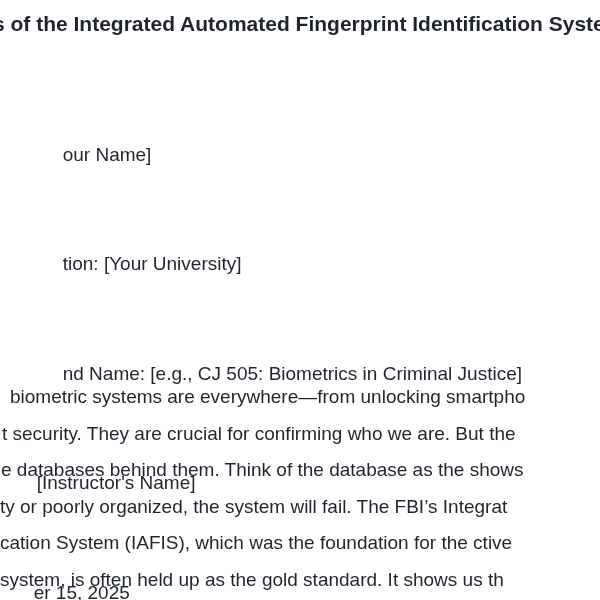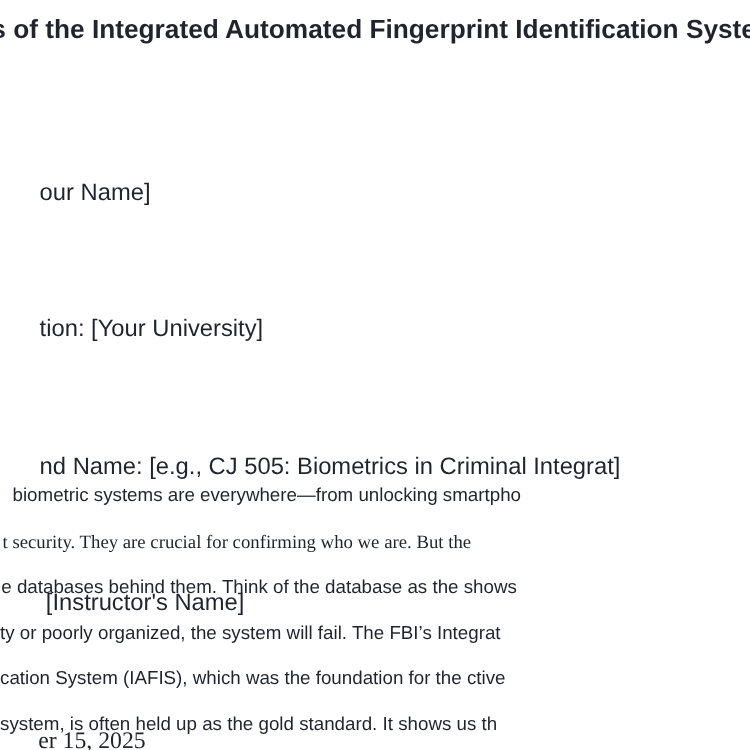--- a/index.html
+++ b/index.html
@@ -35,38 +35,39 @@
     position: absolute;
     top: 100px;
     left: 0;
     width: 600px;
     font-size: 19px;
     font-weight: 400;
     line-height: 36.5px;
   }
   .m-line {
     white-space: pre;
+    padding-left: 31px;
   }
   .m-label {
     font-weight: 400;
   }
   .body-block {
     position: absolute;
     top: 379px;
     left: 0;
     width: 600px;
-    font-size: 15px;
+    font-size: 19px;
     font-weight: 400;
     line-height: 36.6px;
   }
   .b-line {
     white-space: pre;
   }
   .pl1  { padding-left: 1px; }
-  .pl2  { padding-left: 2px; font-family: Liberation Serif, serif; }
+  .pl2  { padding-left: 2px; }
   .pl5  { padding-left: 5px; }
   .pl10 { padding-left: 10px; }
   .pl12 { }
 </style>
 </head>
 <body>
 
 <div class="frame" style="--bg: #ffffff; --text: #1f242e;">
 
   <div class="title-block">
@@ -74,21 +75,21 @@
   </div>
 
   <div class="meta-block">
     <div class="m-line">
       <span class="m-value">our Name]</span>
     </div>
     <div class="m-line">
       <span class="m-label">tion:</span><span class="m-value"> [Your University]</span>
     </div>
     <div class="m-line">
-      <span class="m-label">nd Name:</span><span class="m-value"> [e.g., CJ 505: Biometrics in Criminal Integrat]</span>
+      <span class="m-label">nd Name:</span><span class="m-value"> [e.g., CJ 505: Biometrics in Criminal Justice]</span>
     </div>
     <div class="m-line pl5">
       <span class="m-value">[Instructor's Name]</span>
     </div>
     <div class="m-line pl2">
       <span class="m-value">er 15, 2025</span>
     </div>
   </div>
 
   <div class="body-block">

